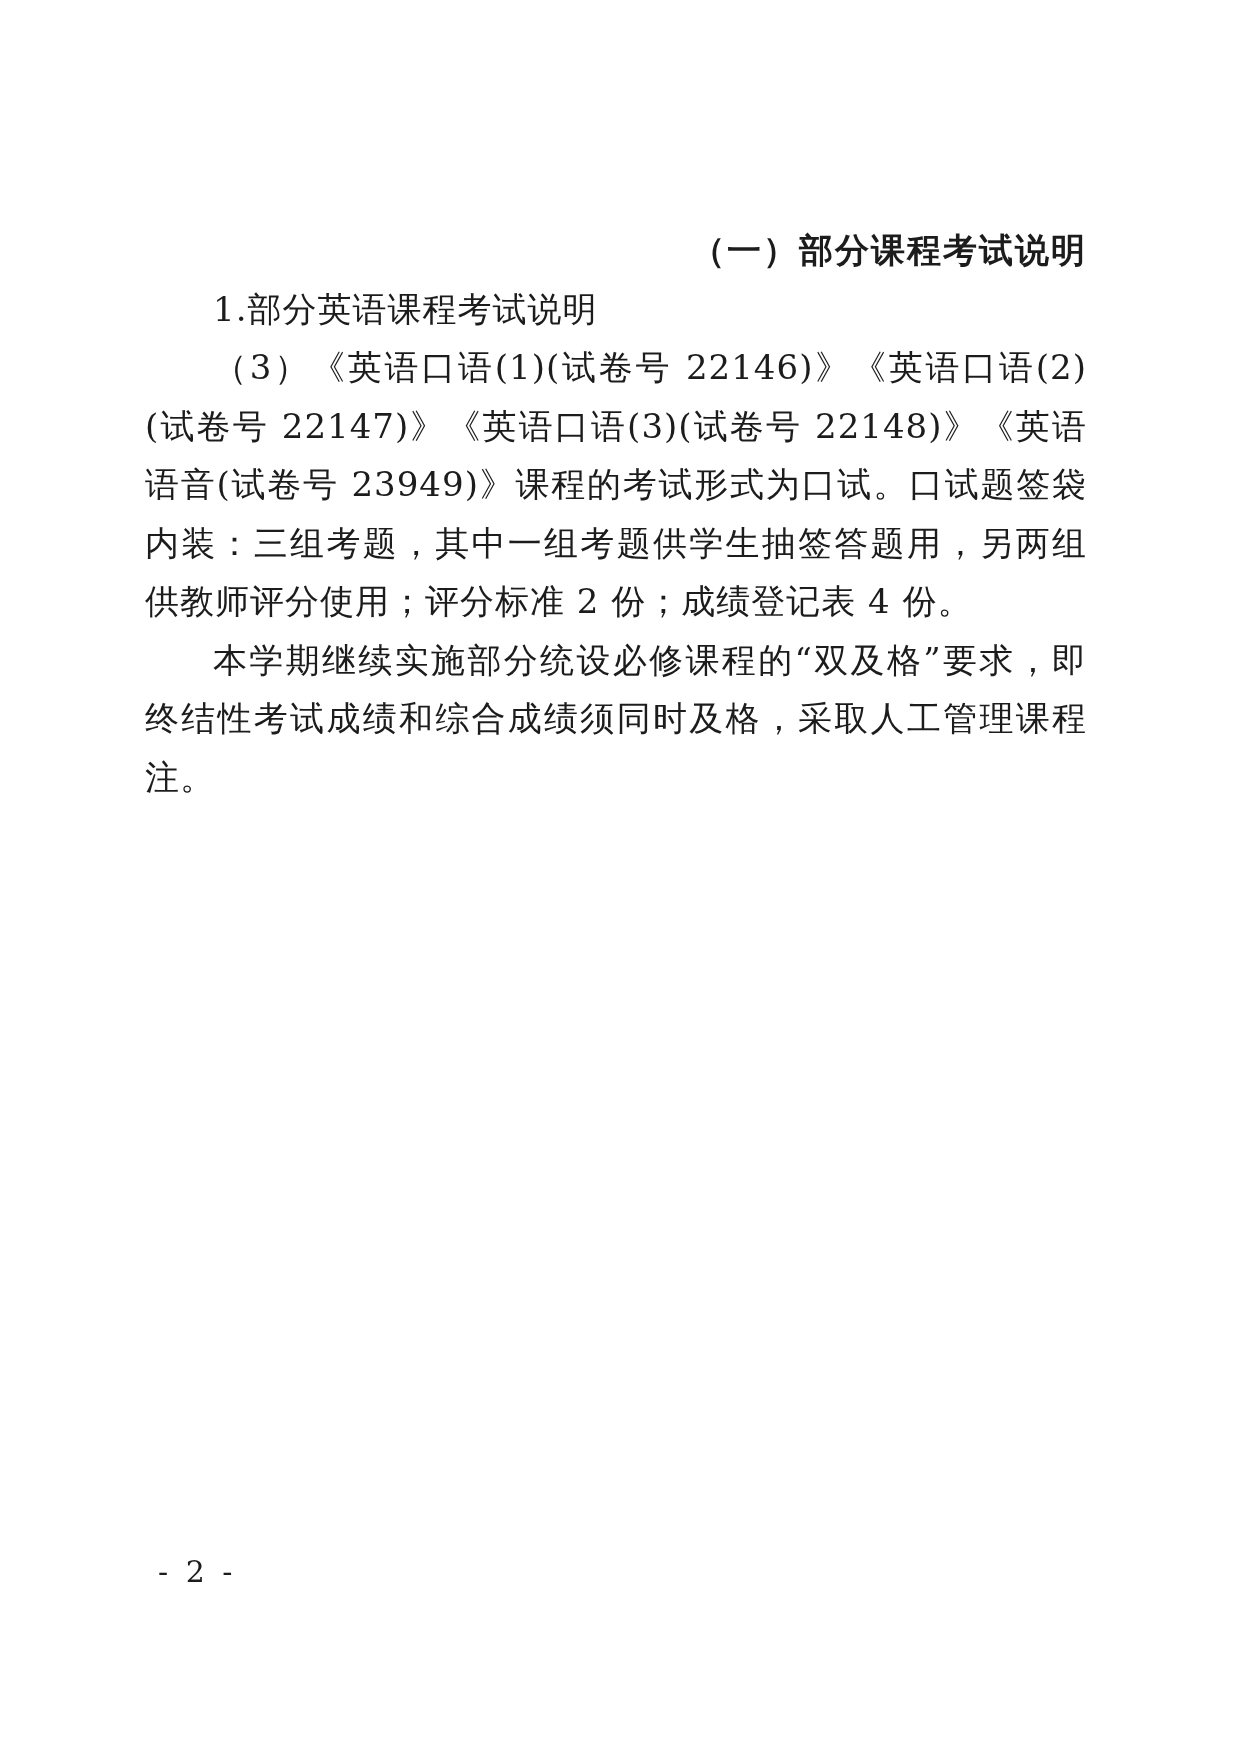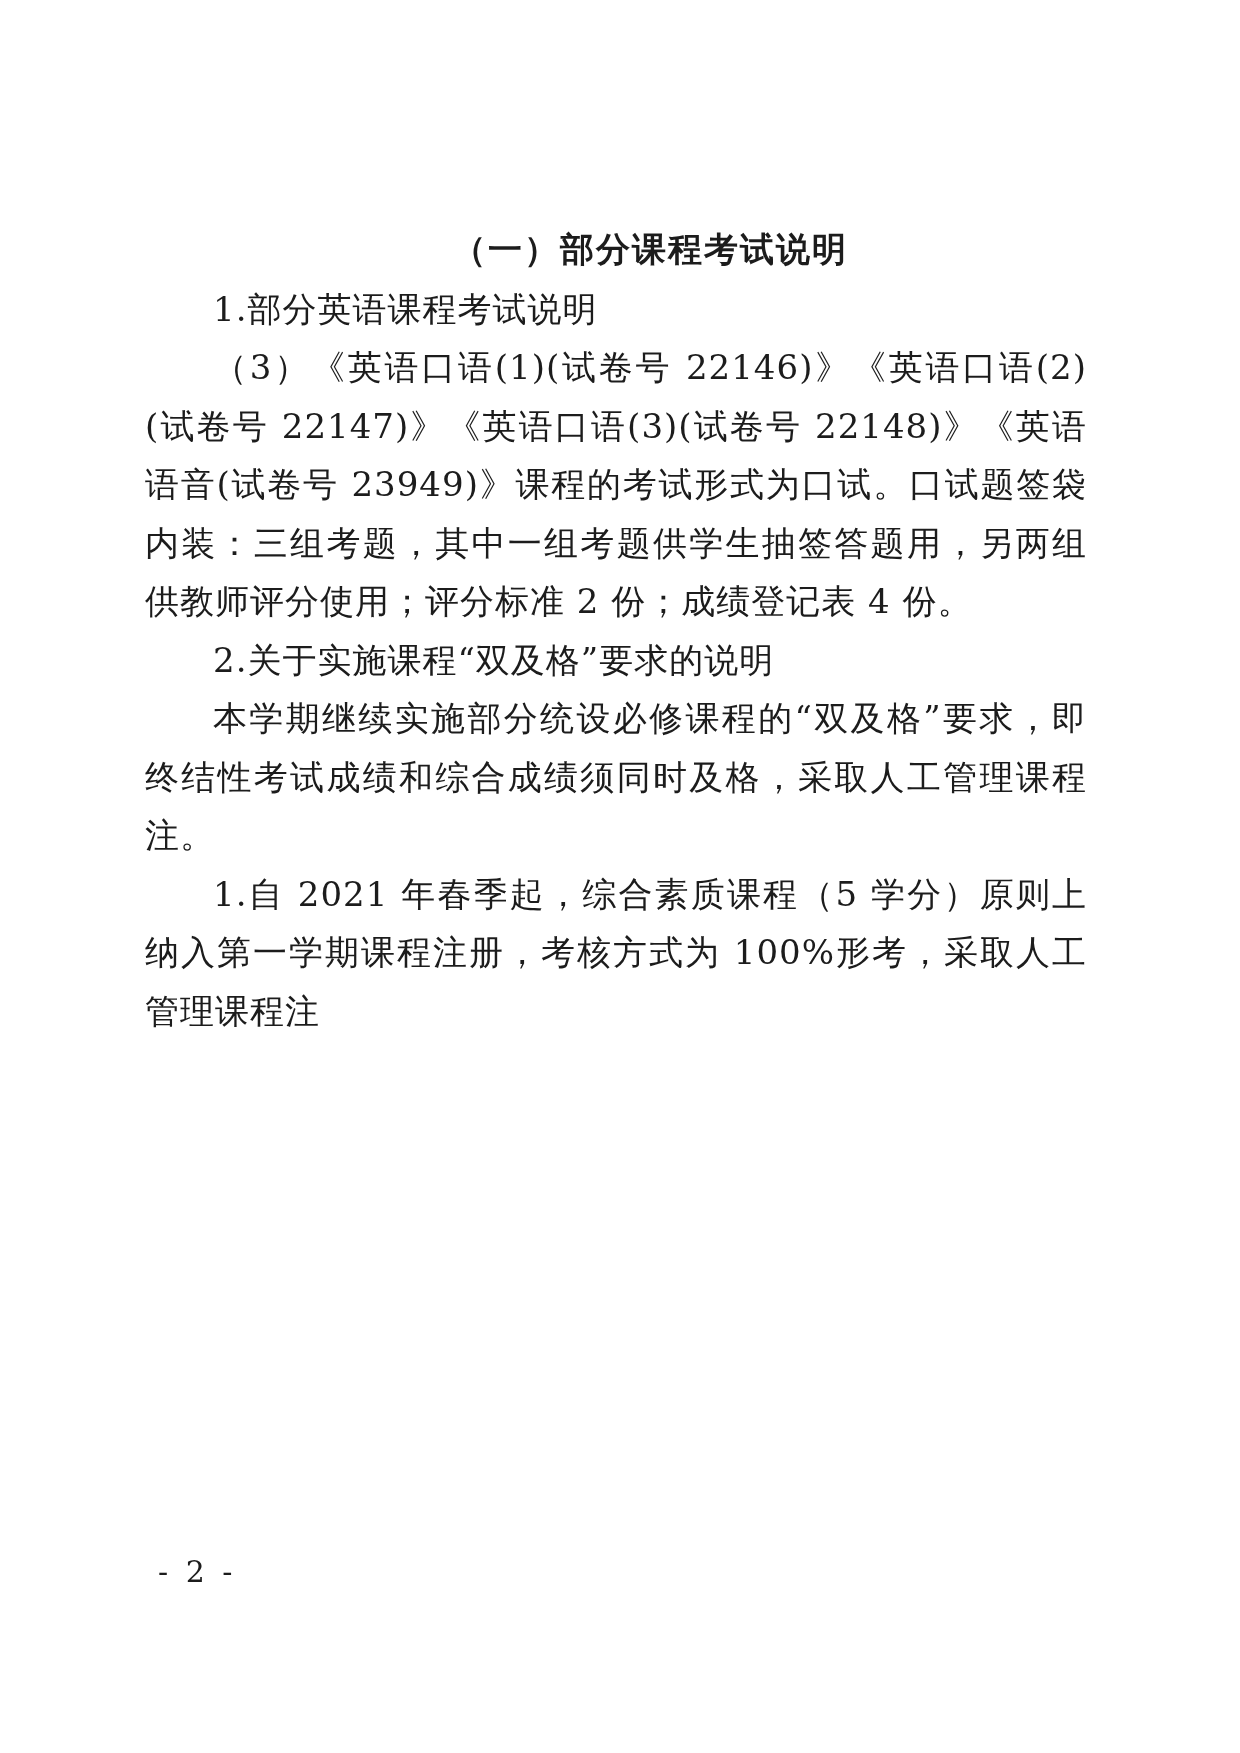--- a/index.html
+++ b/index.html
@@ -26,43 +26,40 @@
     line-height: 58.5px;
     text-align: justify;
   }
   .block {
     margin: 0;
     text-indent: 2em;
     letter-spacing: 1px;
   }
   .block.heading {
     font-weight: bold;
-    text-align: center;
+    text-align: right;
     letter-spacing: 2px;
-    font-family: Liberation Serif, serif;
   }
   .page-footer {
     position: absolute;
     left: 158px;
     top: 1552px;
     font-size: 30px;
     line-height: 40px;
     letter-spacing: 4px;
     color: #1c1c1c;
   }
 </style>
 </head>
 <body>
 
 <div class="page">
 
   <div class="content">
     <p class="block heading">（一）部分课程考试说明</p>
     <p class="block">1.部分英语课程考试说明</p>
     <p class="block">（3）《英语口语(1)(试卷号 22146)》《英语口语(2)(试卷号 22147)》《英语口语(3)(试卷号 22148)》《英语语音(试卷号 23949)》课程的考试形式为口试。口试题签袋内装：三组考题，其中一组考题供学生抽签答题用，另两组供教师评分使用；评分标准 2 份；成绩登记表 4 份。</p>
-    <p class="block">2.关于实施课程“双及格”要求的说明</p>
     <p class="block">本学期继续实施部分统设必修课程的“双及格”要求，即终结性考试成绩和综合成绩须同时及格，采取人工管理课程注。</p>
-    <p class="block">1.自 2021 年春季起，综合素质课程（5 学分）原则上纳入第一学期课程注册，考核方式为 100%形考，采取人工管理课程注</p>
   </div>
 
   <div class="page-footer">- 2 -</div>
 
 </div>
 
 </body></html>

